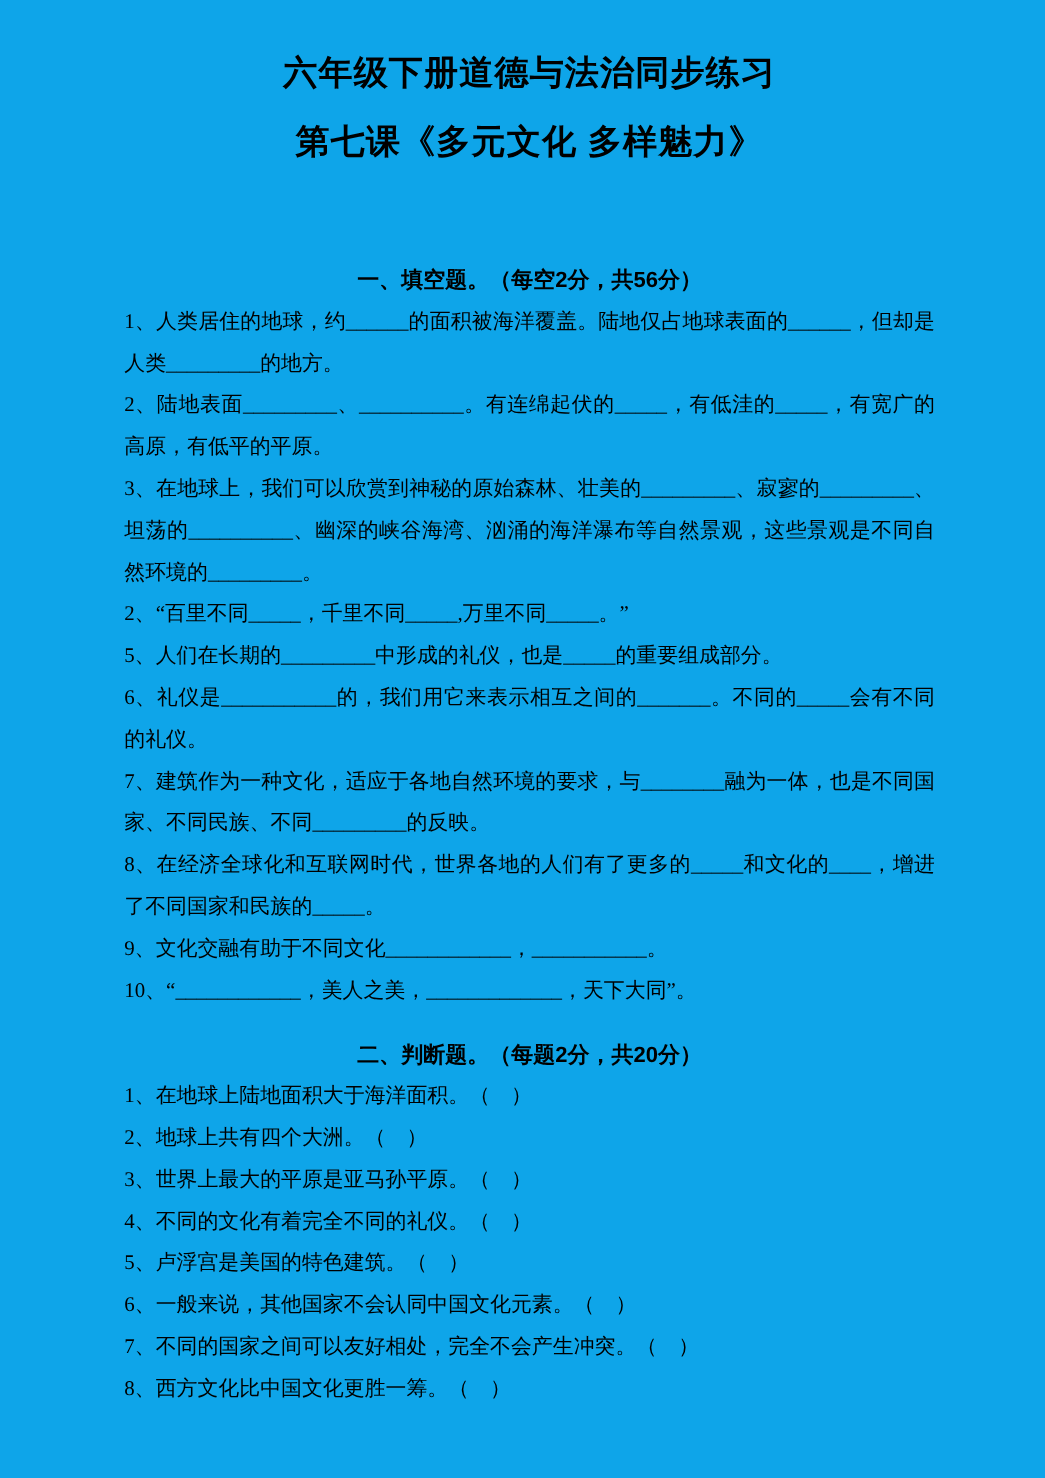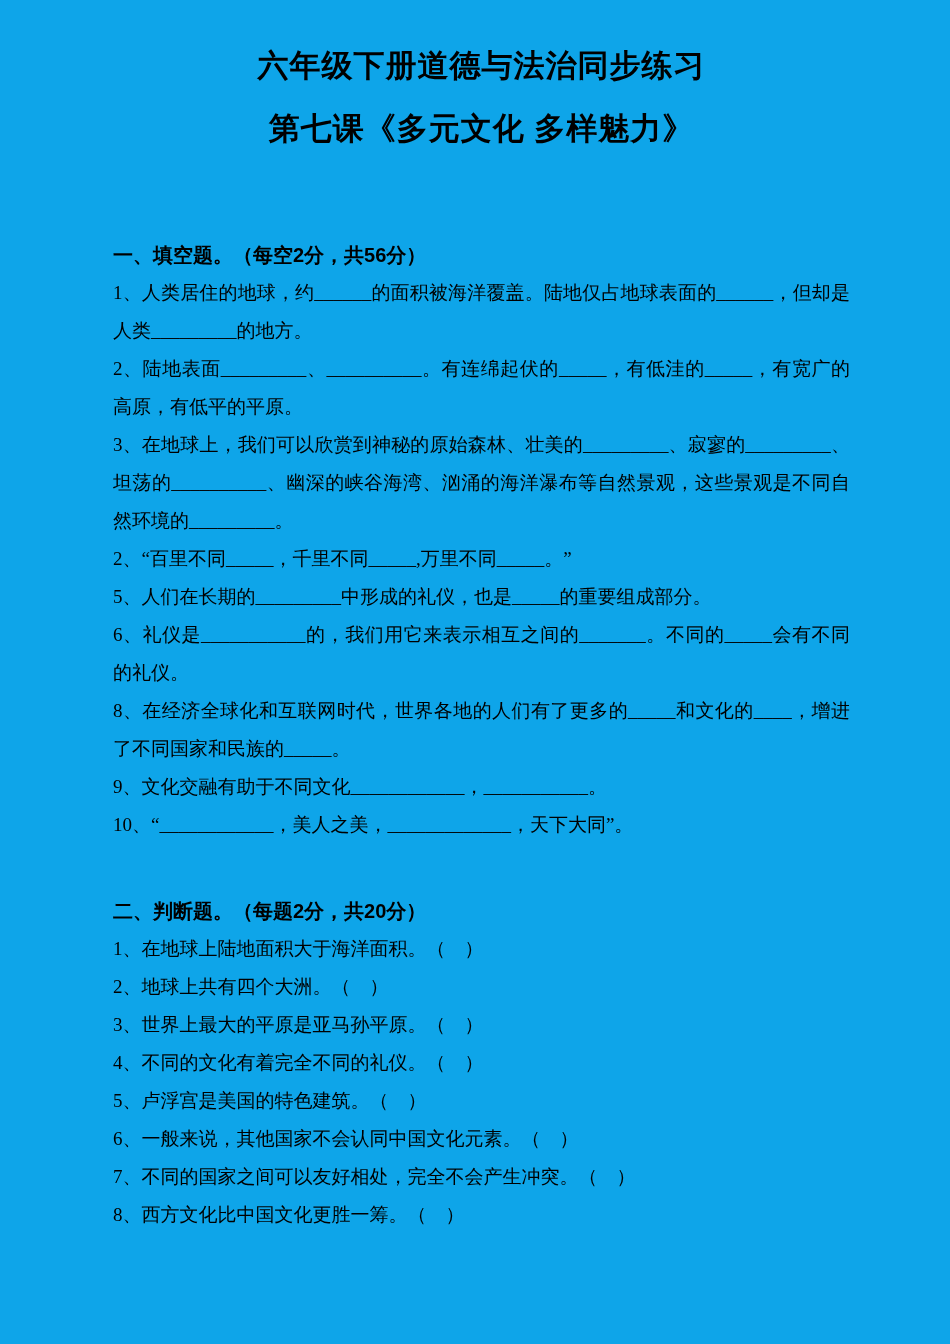--- a/index.html
+++ b/index.html
@@ -29,28 +29,29 @@
     margin: 0 0 32px 0;
     letter-spacing: 1px;
   }
   .doc-title.second {
     margin-bottom: 0;
   }
   .section-fill {
     margin-top: 92px;
   }
   .section-judge {
-    margin-top: 48px;
+    margin-top: 20px;
   }
   .section-heading {
     font-family: "Liberation Sans", sans-serif;
     font-weight: bold;
     font-size: 20px;
     line-height: 38px;
     margin: 0;
+    text-align: center;
   }
   .question {
     font-size: 19px;
     line-height: 38px;
     margin: 0;
     text-align: justify;
     text-justify: inter-character;
     font-family: Liberation Serif, serif;
   }
   .question:last-child {
@@ -66,20 +67,21 @@
   <h1 class="doc-title second">第七课《多元文化 多样魅力》</h1>
 
   <div class="section-fill">
     <p class="section-heading">一、填空题。（每空2分，共56分）</p>
     <p class="question">1、人类居住的地球，约______的面积被海洋覆盖。陆地仅占地球表面的______，但却是人类_________的地方。</p>
     <p class="question">2、陆地表面_________、__________。有连绵起伏的_____，有低洼的_____，有宽广的高原，有低平的平原。</p>
     <p class="question">3、在地球上，我们可以欣赏到神秘的原始森林、壮美的_________、寂寥的_________、坦荡的__________、幽深的峡谷海湾、汹涌的海洋瀑布等自然景观，这些景观是不同自然环境的_________。</p>
     <p class="question">2、“百里不同_____，千里不同_____,万里不同_____。”</p>
     <p class="question">5、人们在长期的_________中形成的礼仪，也是_____的重要组成部分。</p>
     <p class="question">6、礼仪是___________的，我们用它来表示相互之间的_______。不同的_____会有不同的礼仪。</p>
+    <p class="question">7、建筑作为一种文化，适应于各地自然环境的要求，与________融为一体，也是不同国家、不同民族、不同_________的反映。</p>
     <p class="question">8、在经济全球化和互联网时代，世界各地的人们有了更多的_____和文化的____，增进了不同国家和民族的_____。</p>
     <p class="question">9、文化交融有助于不同文化____________，___________。</p>
     <p class="question">10、“____________，美人之美，_____________，天下大同”。</p>
   </div>
 
   <div class="section-judge">
     <p class="section-heading">二、判断题。（每题2分，共20分）</p>
     <p class="question">1、在地球上陆地面积大于海洋面积。（　）</p>
     <p class="question">2、地球上共有四个大洲。（　）</p>
     <p class="question">3、世界上最大的平原是亚马孙平原。（　）</p>

